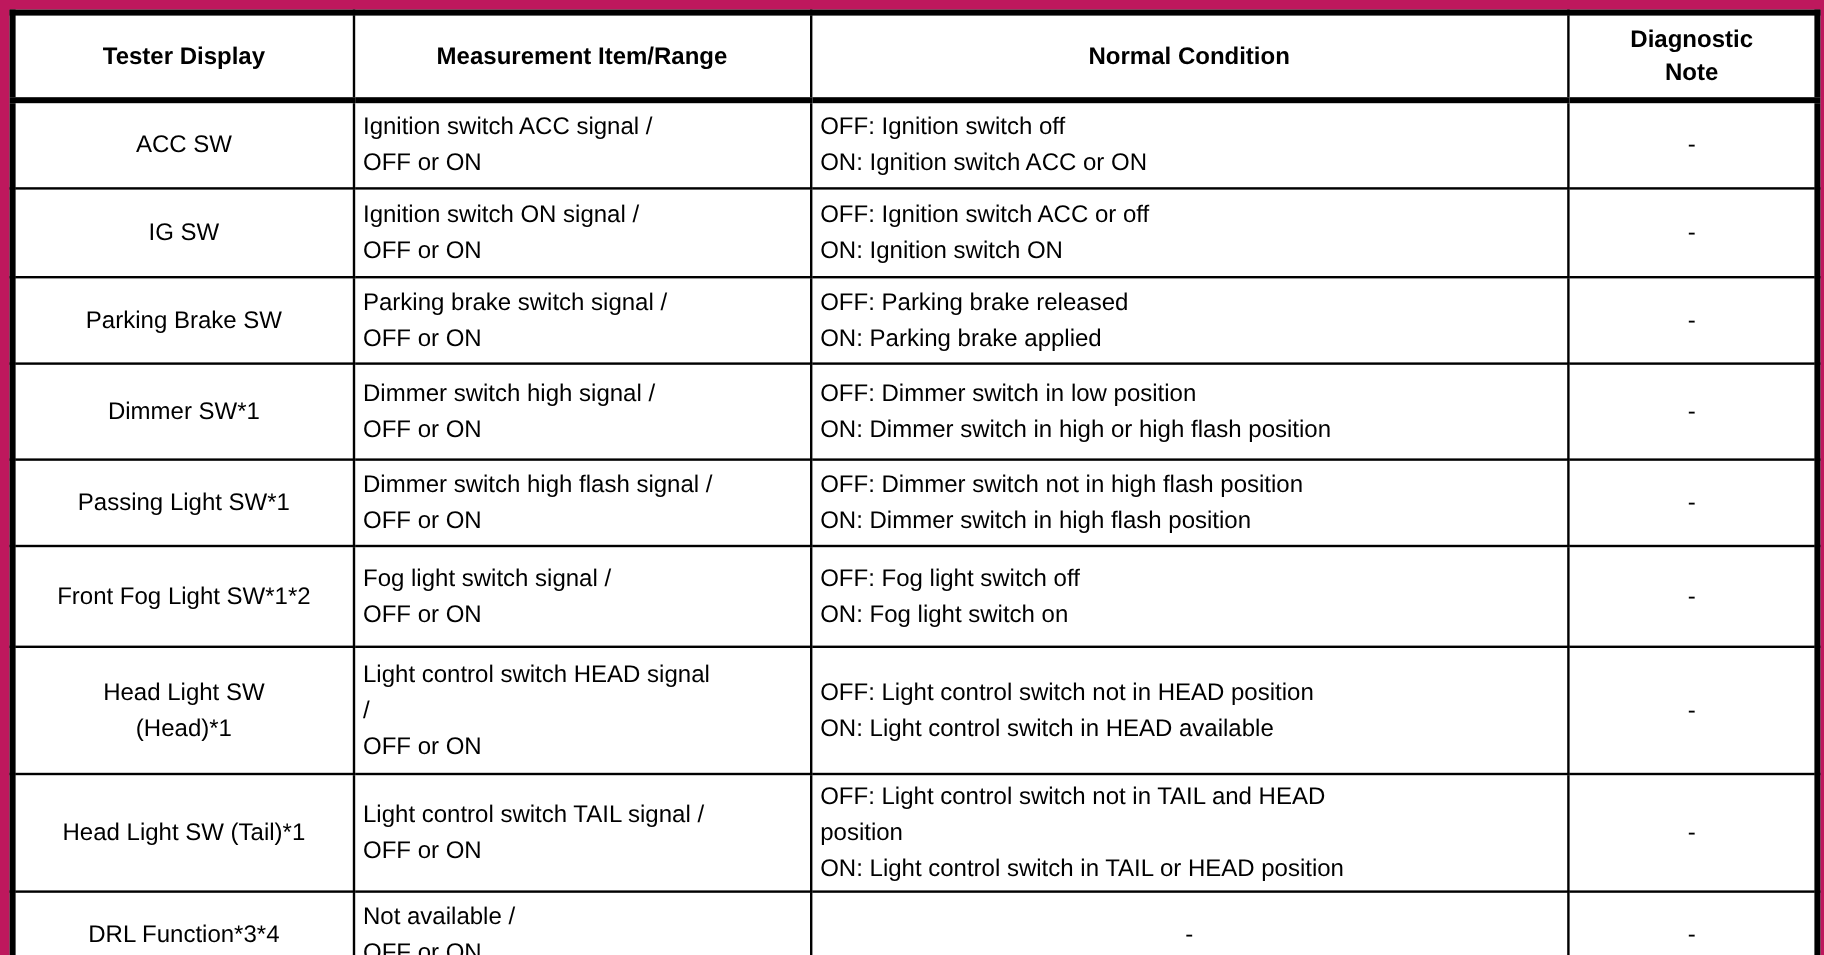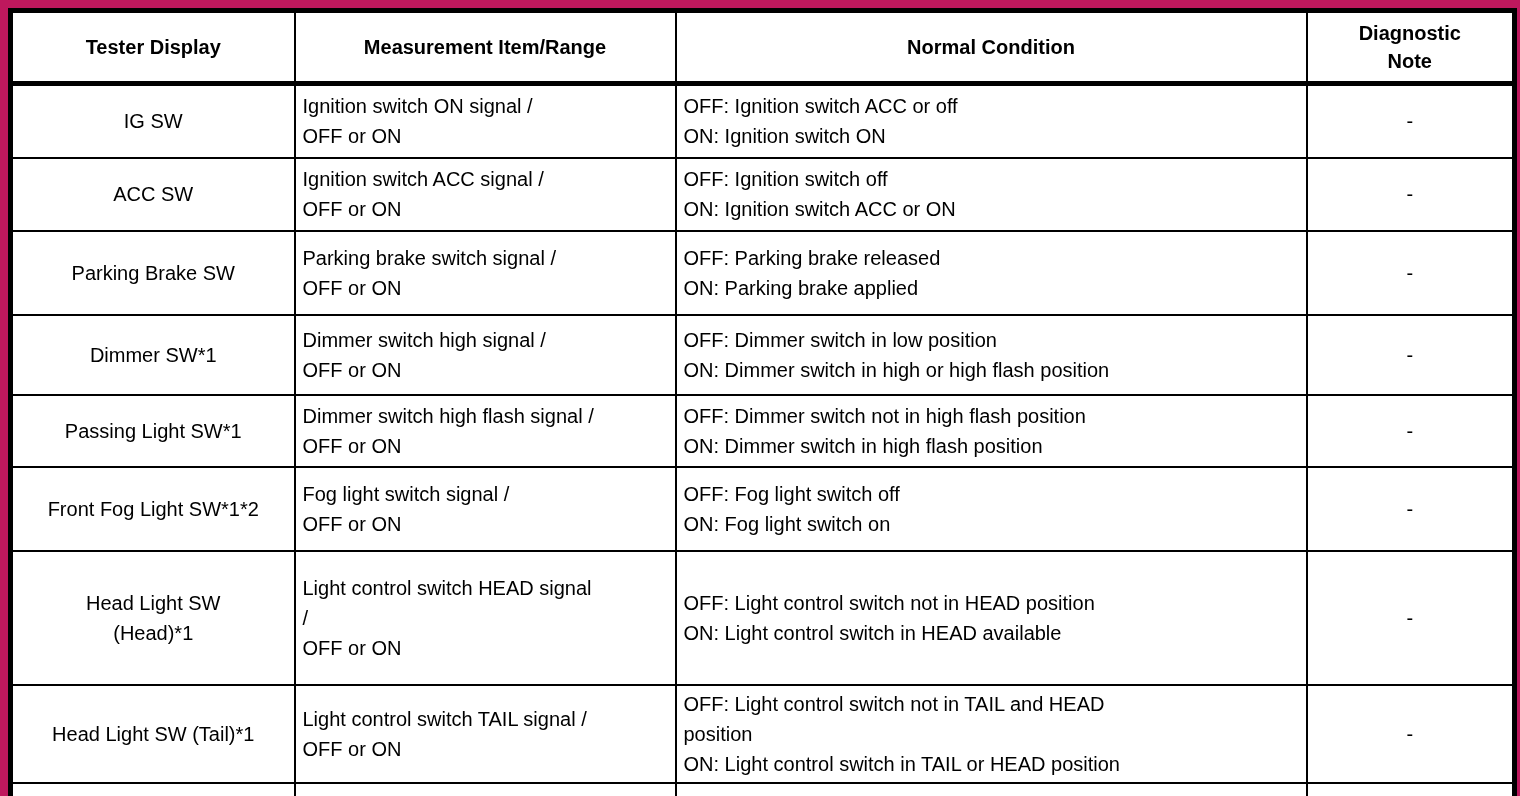--- a/index.html
+++ b/index.html
@@ -67,53 +67,53 @@
           <th>
             <div>Normal Condition</div>
           </th>
           <th>
             <div>Diagnostic</div>
             <div>Note</div>
           </th>
         </tr>
     </thead>
     <tbody>
+        <tr style="height: 73px;">
+          <td class="c">
+            <div>ACC SW</div>
+          </td>
+          <td class="l">
+            <div>Ignition switch ACC signal /</div>
+            <div>OFF or ON</div>
+          </td>
+          <td class="l">
+            <div>OFF: Ignition switch off</div>
+            <div>ON: Ignition switch ACC or ON</div>
+          </td>
+          <td class="c">
+            <div>-</div>
+          </td>
+        </tr>
         <tr style="height: 74px;">
           <td class="c">
             <div>IG SW</div>
           </td>
           <td class="l">
             <div>Ignition switch ON signal /</div>
             <div>OFF or ON</div>
           </td>
           <td class="l">
             <div>OFF: Ignition switch ACC or off</div>
             <div>ON: Ignition switch ON</div>
           </td>
           <td class="c">
             <div>-</div>
           </td>
         </tr>
-        <tr style="height: 73px;">
-          <td class="c">
-            <div>ACC SW</div>
-          </td>
-          <td class="l">
-            <div>Ignition switch ACC signal /</div>
-            <div>OFF or ON</div>
-          </td>
-          <td class="l">
-            <div>OFF: Ignition switch off</div>
-            <div>ON: Ignition switch ACC or ON</div>
-          </td>
-          <td class="c">
-            <div>-</div>
-          </td>
-        </tr>
-        <tr style="height: 84px;">
+        <tr style="height: 72px;">
           <td class="c">
             <div>Parking Brake SW</div>
           </td>
           <td class="l">
             <div>Parking brake switch signal /</div>
             <div>OFF or ON</div>
           </td>
           <td class="l">
             <div>OFF: Parking brake released</div>
             <div>ON: Parking brake applied</div>
@@ -163,21 +163,21 @@
             <div>OFF or ON</div>
           </td>
           <td class="l">
             <div>OFF: Fog light switch off</div>
             <div>ON: Fog light switch on</div>
           </td>
           <td class="c">
             <div>-</div>
           </td>
         </tr>
-        <tr style="height: 134px;">
+        <tr style="height: 106px;">
           <td class="c">
             <div>Head Light SW</div>
             <div>(Head)*1</div>
           </td>
           <td class="l">
             <div>Light control switch HEAD signal</div>
             <div>/</div>
             <div>OFF or ON</div>
           </td>
           <td class="l">

